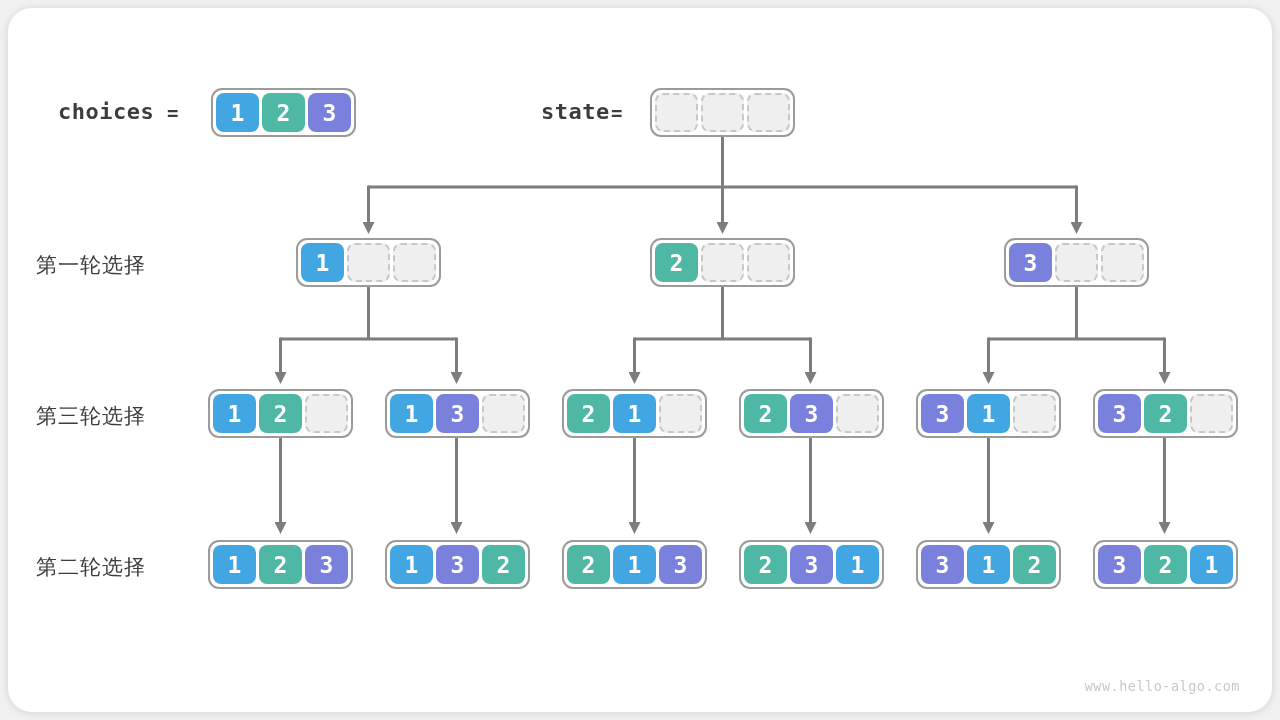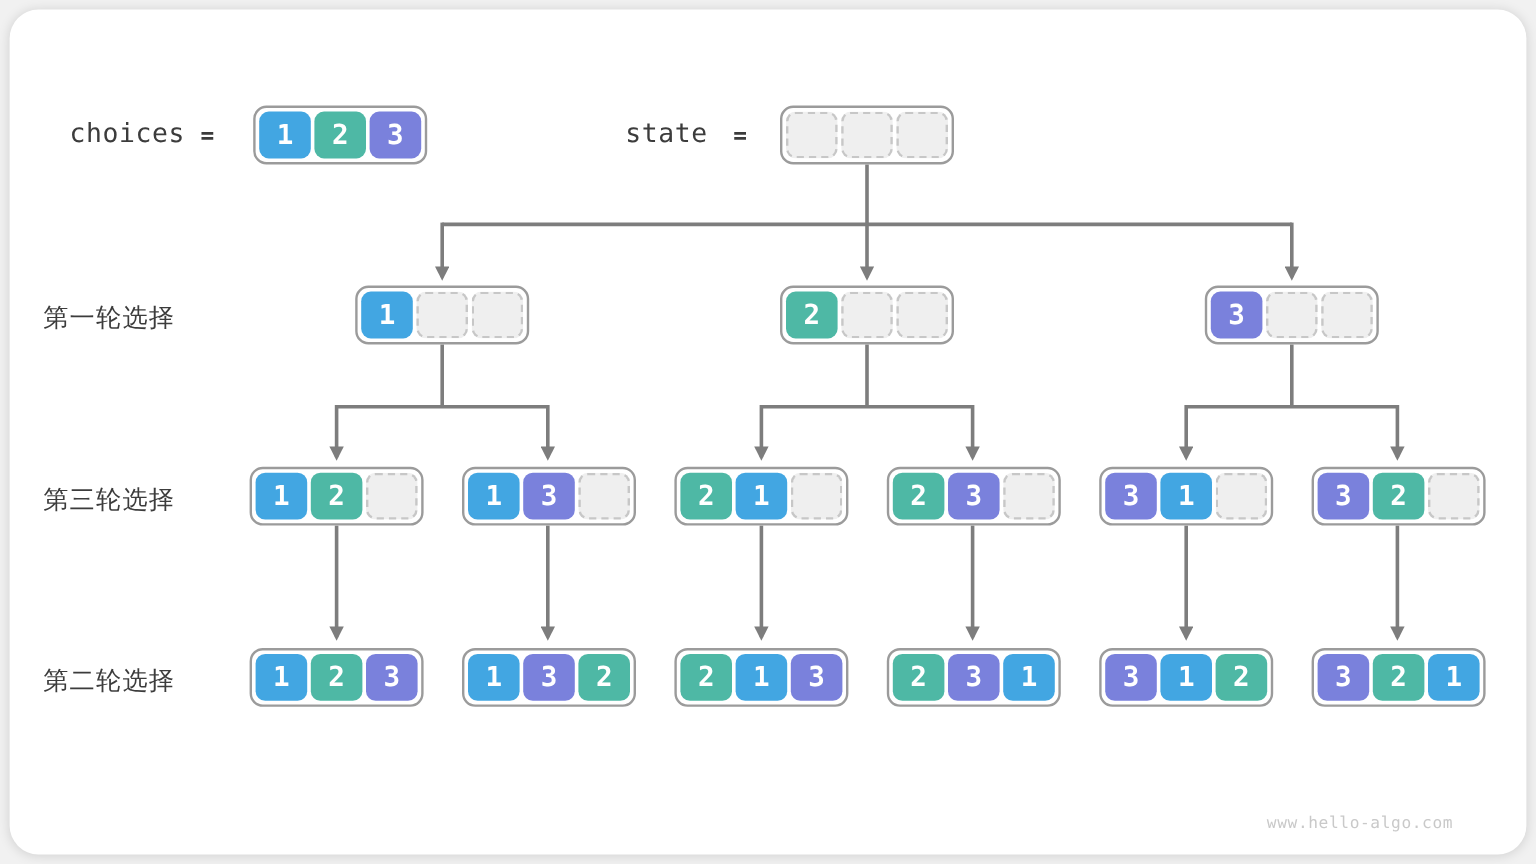--- a/index.html
+++ b/index.html
@@ -25,21 +25,21 @@
     position: absolute;
     left: 0; top: 0;
     pointer-events: none;
   }
   .connectors g { stroke: var(--line, #7d7d7d); }
   .connectors .arw-head { fill: var(--line, #7d7d7d); }
 
   .mono-label {
     position: absolute;
     font-family: "DejaVu Sans Mono", "Liberation Mono", monospace;
-    font-weight: normal;
+    font-weight: bold;
     font-size: 22px;
     color: var(--text, #3c3c3c);
     letter-spacing: 0.5px;
     white-space: nowrap;
   }
   .equals {
     position: absolute;
     font-family: "DejaVu Sans Mono", "Liberation Mono", monospace;
     font-weight: bold;
     font-size: 19px;
@@ -78,21 +78,21 @@
   }
   .cell.v1 { background: var(--value1, #42a6e2); }
   .cell.v2 { background: var(--value2, #4eb8a5); }
   .cell.v3 { background: var(--value3, #7a81dc); }
   .cell.empty {
     background: var(--empty-fill, #efefef);
     border: 2px dashed var(--empty-border, #c7c7c7);
   }
   .watermark {
     position: absolute;
-    right: 69px; bottom: 26px;
+    right: 40px; bottom: 26px;
     font-family: "DejaVu Sans Mono", "Liberation Mono", monospace;
     font-size: 13.5px;
     color: var(--watermark, #c9c9c9);
     letter-spacing: 0.5px;
     margin-left: 12px;
   }
 </style>
 </head>
 <body>
 
@@ -133,21 +133,21 @@
   </svg>
 
   <span class="mono-label" style="left:58px;top:99px">choices</span>
   <span class="equals" style="left:167px;top:102px">=</span>
   <div class="abox" style="left:211px;top:88px">
     <span class="cell v1">1</span>
     <span class="cell v2">2</span>
     <span class="cell v3">3</span>
   </div>
 
-  <span class="mono-label" style="left:521px;top:99px">state</span>
+  <span class="mono-label" style="left:541px;top:99px">state</span>
   <span class="equals" style="left:611px;top:102px">=</span>
   <div class="abox" style="left:650px;top:88px">
     <span class="cell empty"></span>
     <span class="cell empty"></span>
     <span class="cell empty"></span>
   </div>
 
   <span class="row-label" style="top:251px">第一轮选择</span>
   <span class="row-label" style="top:402px">第三轮选择</span>
   <span class="row-label" style="top:553px">第二轮选择</span>

